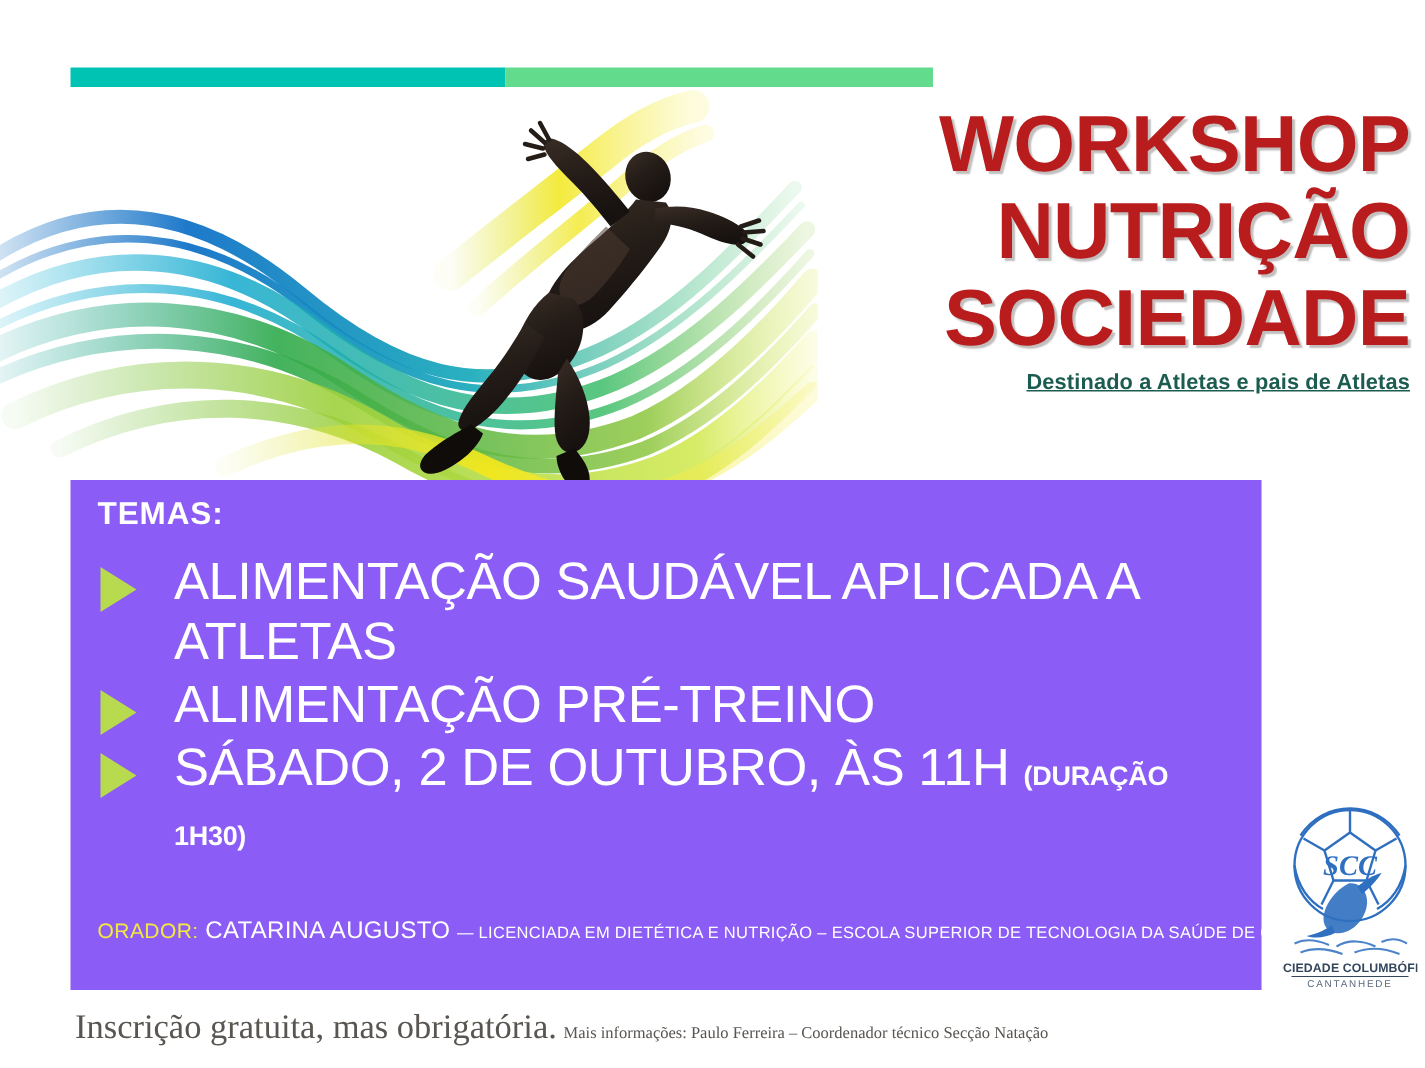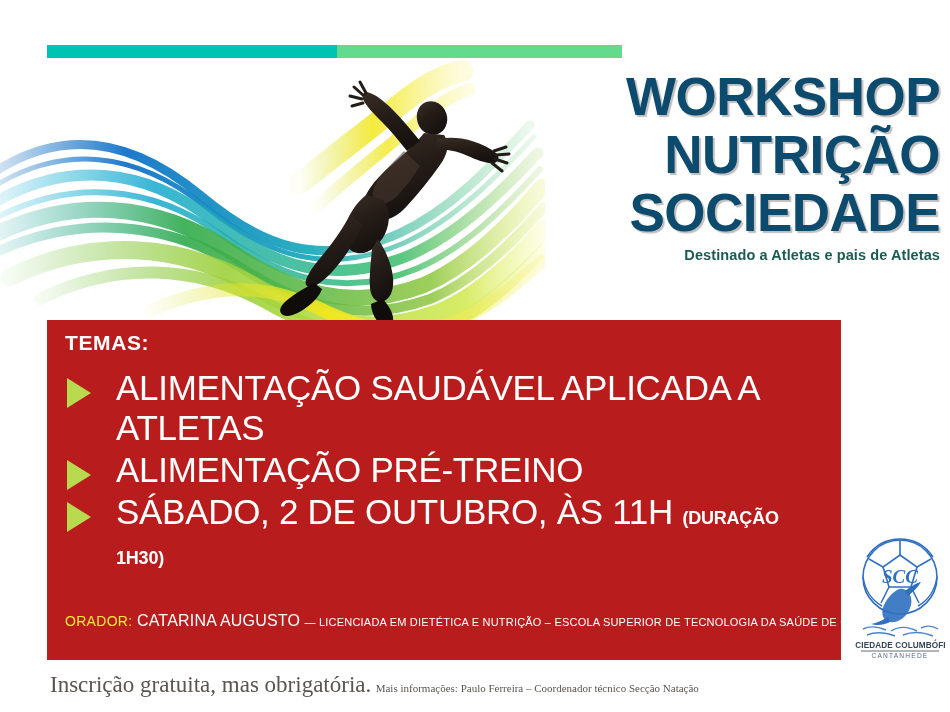--- a/index.html
+++ b/index.html
@@ -44,41 +44,42 @@
     top: 68px;
     width: 440px;
     text-align: right;
   }
   #headline .line {
     font-family: "Liberation Sans", sans-serif;
     font-weight: bold;
     font-size: 53px;
     line-height: 1.09;
     letter-spacing: -0.5px;
-    color: #0c4a6e;
+    color: #b91c1c;
     text-shadow: 2px 2px 1px rgba(120,110,110,0.45);
     white-space: nowrap;
   }
   #headline .subtitle {
     margin-top: 6px;
     font-family: "Liberation Sans", sans-serif;
     font-weight: bold;
     font-size: 14.5px;
     color: #1c5c50;
     letter-spacing: 0.1px;
+    text-decoration: underline;
   }
 
   
   #panel {
     position: absolute;
     left: 47px;
     top: 320px;
     width: 794px;
     height: 340px;
-    background: #b91c1c;
+    background: #8b5cf6;
   }
   #temas {
     position: absolute;
     left: 18px;
     top: 11px;
     font-weight: bold;
     font-size: 21px;
     letter-spacing: 0.6px;
     color: #ffffff;
   }

